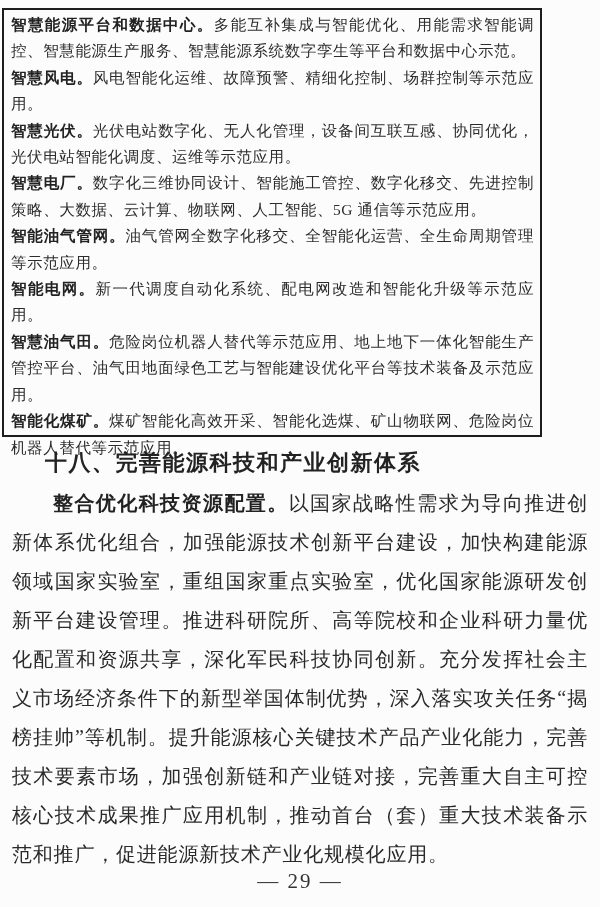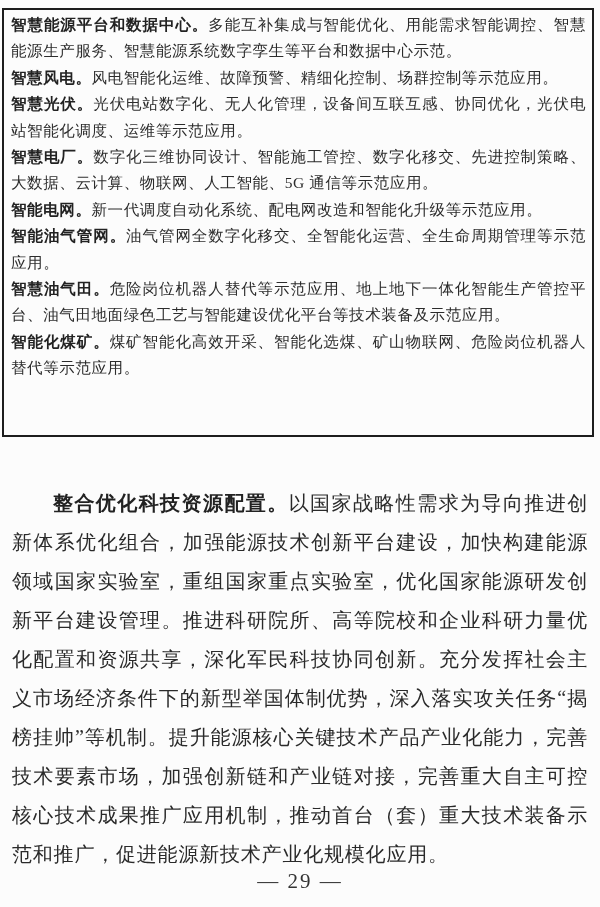--- a/index.html
+++ b/index.html
@@ -3,21 +3,21 @@
 <meta charset="utf-8">
 <style>
   html,body{margin:0;padding:0;}
   body{
     width:600px;height:907px;position:relative;overflow:hidden;
     background:#fbfbfb;color:#262626;
     font-family:"Liberation Serif","DejaVu Serif",serif;
   }
   .page{position:absolute;inset:0;background:#fcfcfc;}
   .spec-box{
-    position:absolute;left:2px;top:8px;width:592px;height:429px;
+    position:absolute;left:2px;top:8px;width:540px;height:429px;
     box-sizing:border-box;border:2px solid #1d1d1d;background:#fcfcfc;
     padding:2px 6px 2px 7px;
   }
   .spec-item{
     margin:0;font-size:15.5px;line-height:26.4px;letter-spacing:0.6px;
     text-align:justify;color:#2c2c2c;
   }
   .spec-item .lead{
     font-family:"Liberation Sans","DejaVu Sans",sans-serif;
     font-weight:700;color:#222;
@@ -42,24 +42,25 @@
 </head>
 <body>
 
 <div class="page">
 
   <div class="spec-box">
     <p class="spec-item"><span class="lead">智慧能源平台和数据中心。</span><span>多能互补集成与智能优化、用能需求智能调控、智慧能源生产服务、智慧能源系统数字孪生等平台和数据中心示范。</span></p>
     <p class="spec-item"><span class="lead">智慧风电。</span><span>风电智能化运维、故障预警、精细化控制、场群控制等示范应用。</span></p>
     <p class="spec-item"><span class="lead">智慧光伏。</span><span>光伏电站数字化、无人化管理，设备间互联互感、协同优化，光伏电站智能化调度、运维等示范应用。</span></p>
     <p class="spec-item"><span class="lead">智慧电厂。</span><span>数字化三维协同设计、智能施工管控、数字化移交、先进控制策略、大数据、云计算、物联网、人工智能、5G 通信等示范应用。</span></p>
+    <p class="spec-item"><span class="lead">智能油气管网。</span><span>油气管网全数字化移交、全智能化运营、全生命周期管理等示范应用。</span></p>
     <p class="spec-item"><span class="lead">智能电网。</span><span>新一代调度自动化系统、配电网改造和智能化升级等示范应用。</span></p>
-    <p class="spec-item"><span class="lead">智能油气管网。</span><span>油气管网全数字化移交、全智能化运营、全生命周期管理等示范应用。</span></p>
     <p class="spec-item"><span class="lead">智慧油气田。</span><span>危险岗位机器人替代等示范应用、地上地下一体化智能生产管控平台、油气田地面绿色工艺与智能建设优化平台等技术装备及示范应用。</span></p>
     <p class="spec-item"><span class="lead">智能化煤矿。</span><span>煤矿智能化高效开采、智能化选煤、矿山物联网、危险岗位机器人替代等示范应用。</span></p>
   </div>
 
+  <h2 class="section-heading">十八、完善能源科技和产业创新体系</h2>
 
   <p class="body-para"><span class="lead">整合优化科技资源配置。</span><span>以国家战略性需求为导向推进创新体系优化组合，加强能源技术创新平台建设，加快构建能源领域国家实验室，重组国家重点实验室，优化国家能源研发创新平台建设管理。推进科研院所、高等院校和企业科研力量优化配置和资源共享，深化军民科技协同创新。充分发挥社会主义市场经济条件下的新型举国体制优势，深入落实攻关任务“揭榜挂帅”等机制。提升能源核心关键技术产品产业化能力，完善技术要素市场，加强创新链和产业链对接，完善重大自主可控核心技术成果推广应用机制，推动首台（套）重大技术装备示范和推广，促进能源新技术产业化规模化应用。</span></p>
 
   <div class="page-number">— 29 —</div>
 
 </div>
 
 </body></html>

